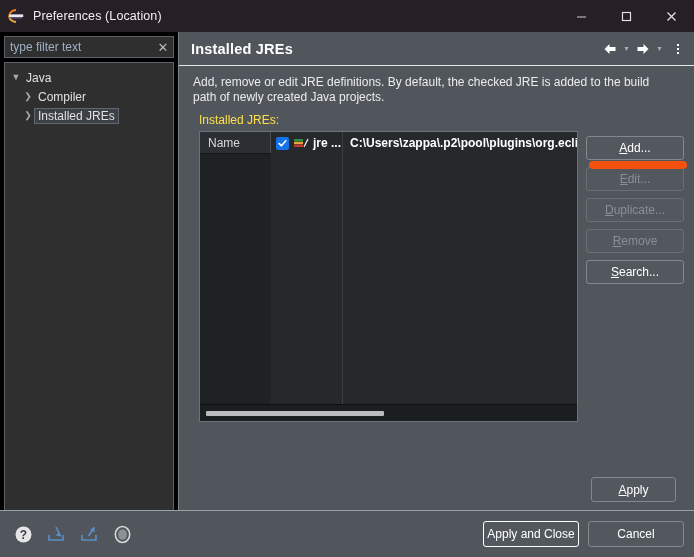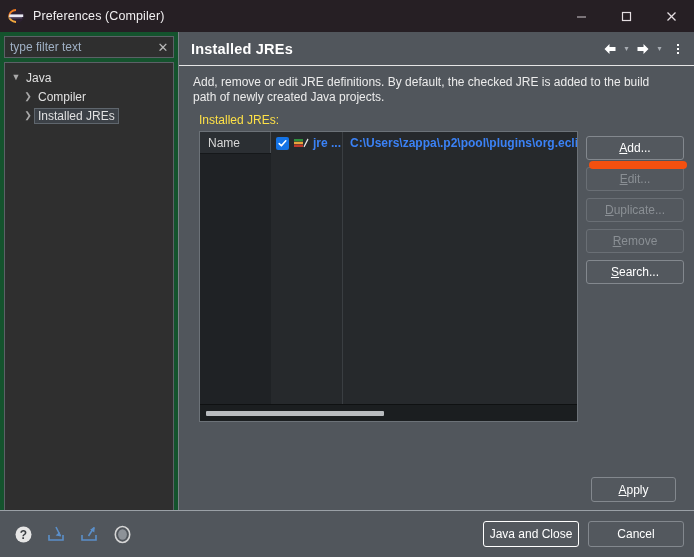--- a/index.html
+++ b/index.html
@@ -66,21 +66,21 @@
     display: flex;
     min-height: 0;
   }
 
   
   .sidebar {
     width: 178px;
     flex: none;
     display: flex;
     flex-direction: column;
-    background: #14532d;
+    background: #000000;
     padding: 4px 4px 0 4px;
     box-sizing: border-box;
   }
   .filter-wrap {
     position: relative;
     height: 22px;
     flex: none;
     margin-bottom: 4px;
   }
   .filter-input {
@@ -246,21 +246,21 @@
     white-space: nowrap;
   }
   .th.name { width: 71px; }
   .th.loc { flex: 1; border-right: none; }
   .tbody { flex: 1; min-height: 0; position: relative; background: #26292c; }
   .trow {
     display: flex;
     align-items: center;
     height: 22px;
     font-size: 12px;
-    color: #3b82f6;
+    color: #ffffff;
     font-weight: bold;
     white-space: nowrap;
   }
   .cell-name {
     width: 71px;
     display: flex;
     align-items: center;
     gap: 4px;
     padding-left: 5px;
     box-sizing: border-box;
@@ -382,21 +382,21 @@
   <div class="titlebar">
     <span class="titlebar-icon">
       <svg viewBox="0 0 18 18" width="18" height="18">
         <ellipse cx="9" cy="9" rx="8.2" ry="7" fill="#2b2030"></ellipse>
         <path d="M1.2 9 A8.2 7 0 0 1 9 2 L9 4 A6.2 5 0 0 0 3.2 9 Z" fill="#f07c1e"></path>
         <path d="M1.2 9 A8.2 7 0 0 0 9 16 L9 14 A6.2 5 0 0 1 3.2 9 Z" fill="#f0a83c"></path>
         <rect x="2.2" y="7.4" width="14" height="2.6" fill="#e9e9f2"></rect>
         <rect x="2.2" y="10.2" width="13" height="1.2" fill="#6b5f7a"></rect>
       </svg>
     </span>
-    <span class="titlebar-text">Preferences (Compiler)</span>
+    <span class="titlebar-text">Preferences (Location)</span>
     <div class="winbtns">
       <div class="winbtn">
         <svg width="11" height="11" viewBox="0 0 11 11">
             <line x1="1" y1="6" x2="10" y2="6" stroke="#cfc9cd" stroke-width="1"></line>
           </svg>
       </div>
       <div class="winbtn">
         <svg width="11" height="11" viewBox="0 0 11 11">
             <rect x="1.5" y="1.5" width="8" height="8" fill="none" stroke="#e4dee2" stroke-width="1.2"></rect>
           </svg>
@@ -548,20 +548,20 @@
         </svg>
       </span>
       <span class="bicon">
         <svg width="19" height="19" viewBox="0 0 19 19">
           <ellipse cx="9.5" cy="9.5" rx="7.2" ry="8" fill="none" stroke="#d6d6d6" stroke-width="1.6"></ellipse>
           <ellipse cx="9.5" cy="9.5" rx="4.4" ry="5.2" fill="#8d9298"></ellipse>
         </svg>
       </span>
     </div>
     <div class="bottom-btns">
-      <button class="btn btn-aac">Java and Close</button>
+      <button class="btn btn-aac">Apply and Close</button>
       <button class="btn btn-cancel">Cancel</button>
     </div>
   </div>
 
   <div class="annot-bar" style="background: rgb(244, 80, 15);"></div>
 
 </div>
 
 </body></html>

